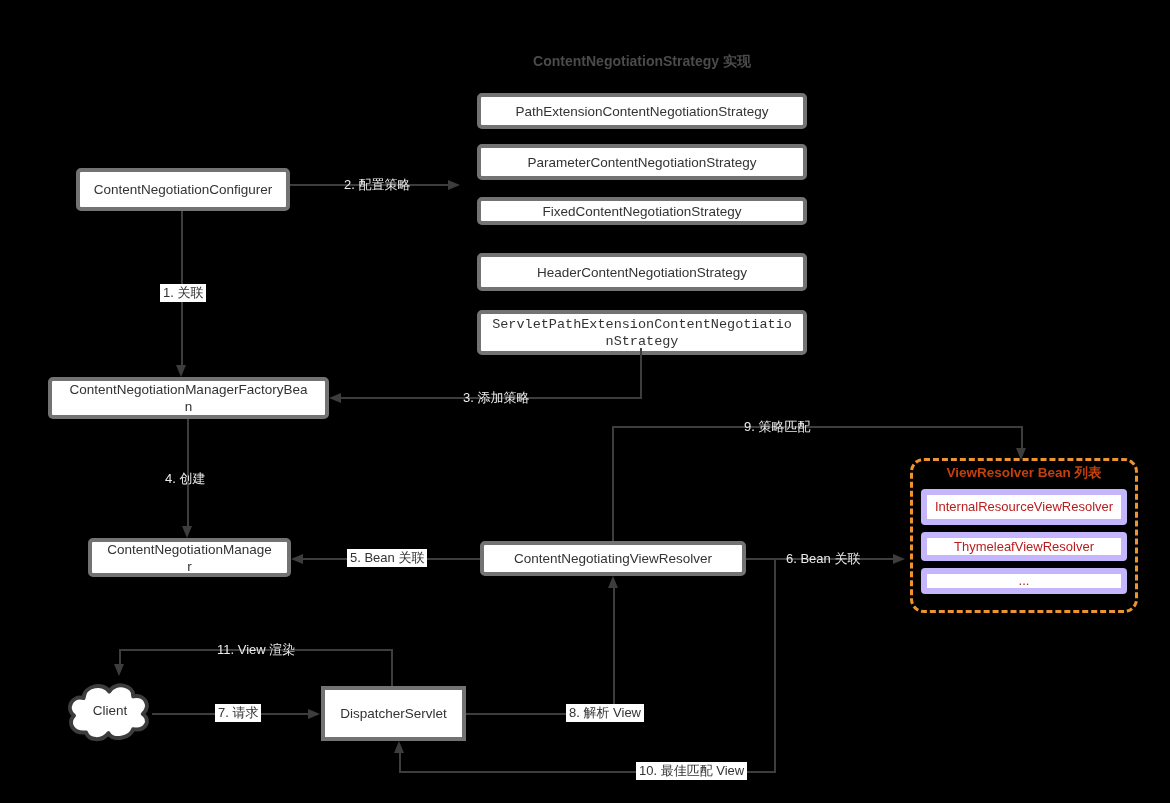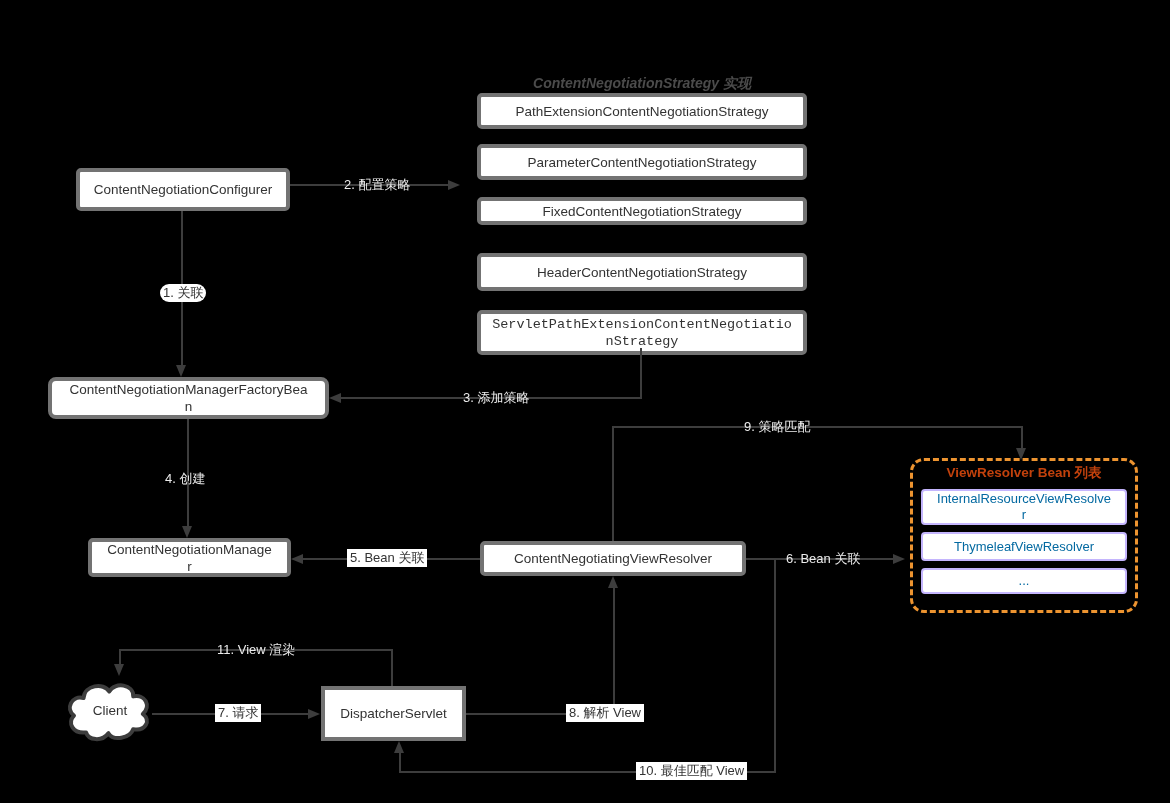--- a/index.html
+++ b/index.html
@@ -24,67 +24,67 @@
   .arrow.up   {border-left:5px solid transparent;border-right:5px solid transparent;border-bottom:12px solid #3d3d3d;}
   .elabel{position:absolute;font-size:13px;white-space:nowrap;line-height:18px;}
   .elabel.light{color:#ececec;}
   .elabel.chip{background:#fff;color:#333;padding:0 3px;}
   .vr-group{
     position:absolute;left:910px;top:458px;width:228px;height:155px;box-sizing:border-box;
     border:3px dashed #ed9430;border-radius:14px;
   }
   .vr-title{color:#c2410c;font-size:13.5px;font-weight:600;text-align:center;margin-top:3px;}
   .vr-item{
-    background:#fff;border:2px solid #c4b5fd;border-radius:4px;color:#0369a1;
+    background:#fff;border:6px solid #c4b5fd;border-radius:4px;color:#b91c1c;
     margin:7px 8px 0 8px;display:flex;align-items:center;justify-content:center;text-align:center;
-    font-size:13px;line-height:16px;overflow-wrap:anywhere;box-sizing:border-box;padding:0 12px;
+    font-size:13px;line-height:16px;overflow-wrap:anywhere;box-sizing:border-box;padding:0 4px;
   }
   .cloud-wrap{position:absolute;left:62px;top:672px;width:96px;height:76px;}
   .cloud-wrap svg{position:absolute;left:0;top:0;}
   .cloud-label{
     position:absolute;left:0;top:0;width:100%;height:100%;display:flex;align-items:center;
     justify-content:center;color:#333;font-size:13.5px;
   }
 </style>
 </head>
 <body>
 
 <div id="stage">
 
-  <div class="col-title" style="left:477px;top:75px;width:330px;font-style:italic;">ContentNegotiationStrategy 实现</div>
+  <div class="col-title" style="left:477px;top:53px;width:330px;">ContentNegotiationStrategy 实现</div>
 
   <div class="node" style="left:477px;top:93px;width:330px;height:36px;padding:0 10px;">PathExtensionContentNegotiationStrategy</div>
   <div class="node" style="left:477px;top:144px;width:330px;height:36px;padding:0 10px;">ParameterContentNegotiationStrategy</div>
   <div class="node" style="left:477px;top:197px;width:330px;height:28px;padding:0 10px;">FixedContentNegotiationStrategy</div>
   <div class="node" style="left:477px;top:253px;width:330px;height:36px;padding:15px 10px;">HeaderContentNegotiationStrategy</div>
   <div class="node" style="left:477px;top:310px;width:330px;height:45px;padding:0 10px;font-family:Liberation Mono, monospace;">ServletPathExtensionContentNegotiationStrategy</div>
 
   <div class="node" style="left:76px;top:168px;width:214px;height:43px;padding:0 10px;">ContentNegotiationConfigurer</div>
-  <div class="node" style="left:48px;top:377px;width:281px;height:42px;padding:8px 14px;border-radius:8px;">ContentNegotiationManagerFactoryBean</div>
+  <div class="node" style="left:48px;top:377px;width:281px;height:42px;padding:8px 14px;">ContentNegotiationManagerFactoryBean</div>
   <div class="node" style="left:88px;top:538px;width:203px;height:39px;padding:0 14px;">ContentNegotiationManager</div>
   <div class="node" style="left:480px;top:541px;width:266px;height:35px;padding:0 6px;">ContentNegotiatingViewResolver</div>
   <div class="node square" style="left:321px;top:686px;width:145px;height:55px;">DispatcherServlet</div>
 
   <div class="cloud-wrap">
     <svg width="96" height="76" viewBox="0 0 120 88">
       <path d="M30,72 C14,74 6,60 15,51 C4,43 12,25 27,29 C28,13 52,9 59,21 C66,8 90,12 89,27 C104,24 112,39 101,49 C112,57 104,71 89,68 C85,80 64,83 58,73 C50,84 33,82 30,72 Z" fill="#ffffff" stroke="#3d3d3d" stroke-width="5" stroke-linejoin="round"></path>
     </svg>
     <div class="cloud-label">Client</div>
   </div>
 
   <div class="vr-group">
     <div class="vr-title">ViewResolver Bean 列表</div>
     <div class="vr-item" style="height:36px;">InternalResourceViewResolver</div>
     <div class="vr-item" style="height:29px;">ThymeleafViewResolver</div>
     <div class="vr-item" style="height:26px;">...</div>
   </div>
 
   <div class="seg" style="left:181px;top:211px;width:2px;height:158px;"></div>
   <div class="arrow down" style="left:176px;top:365px;"></div>
-  <div class="elabel chip" style="left:160px;top:284px;border-radius:9px;">1. 关联</div>
+  <div class="elabel chip" style="left:160px;top:284px;">1. 关联</div>
 
   <div class="seg" style="left:290px;top:184px;width:158px;height:2px;"></div>
   <div class="arrow right" style="left:448px;top:180px;"></div>
   <div class="elabel light" style="left:344px;top:176px;">2. 配置策略</div>
 
   <div class="seg" style="left:640px;top:348px;width:2px;height:50px;"></div>
   <div class="seg" style="left:341px;top:397px;width:301px;height:2px;"></div>
   <div class="arrow left" style="left:329px;top:393px;"></div>
   <div class="elabel light" style="left:463px;top:389px;">3. 添加策略</div>
 

